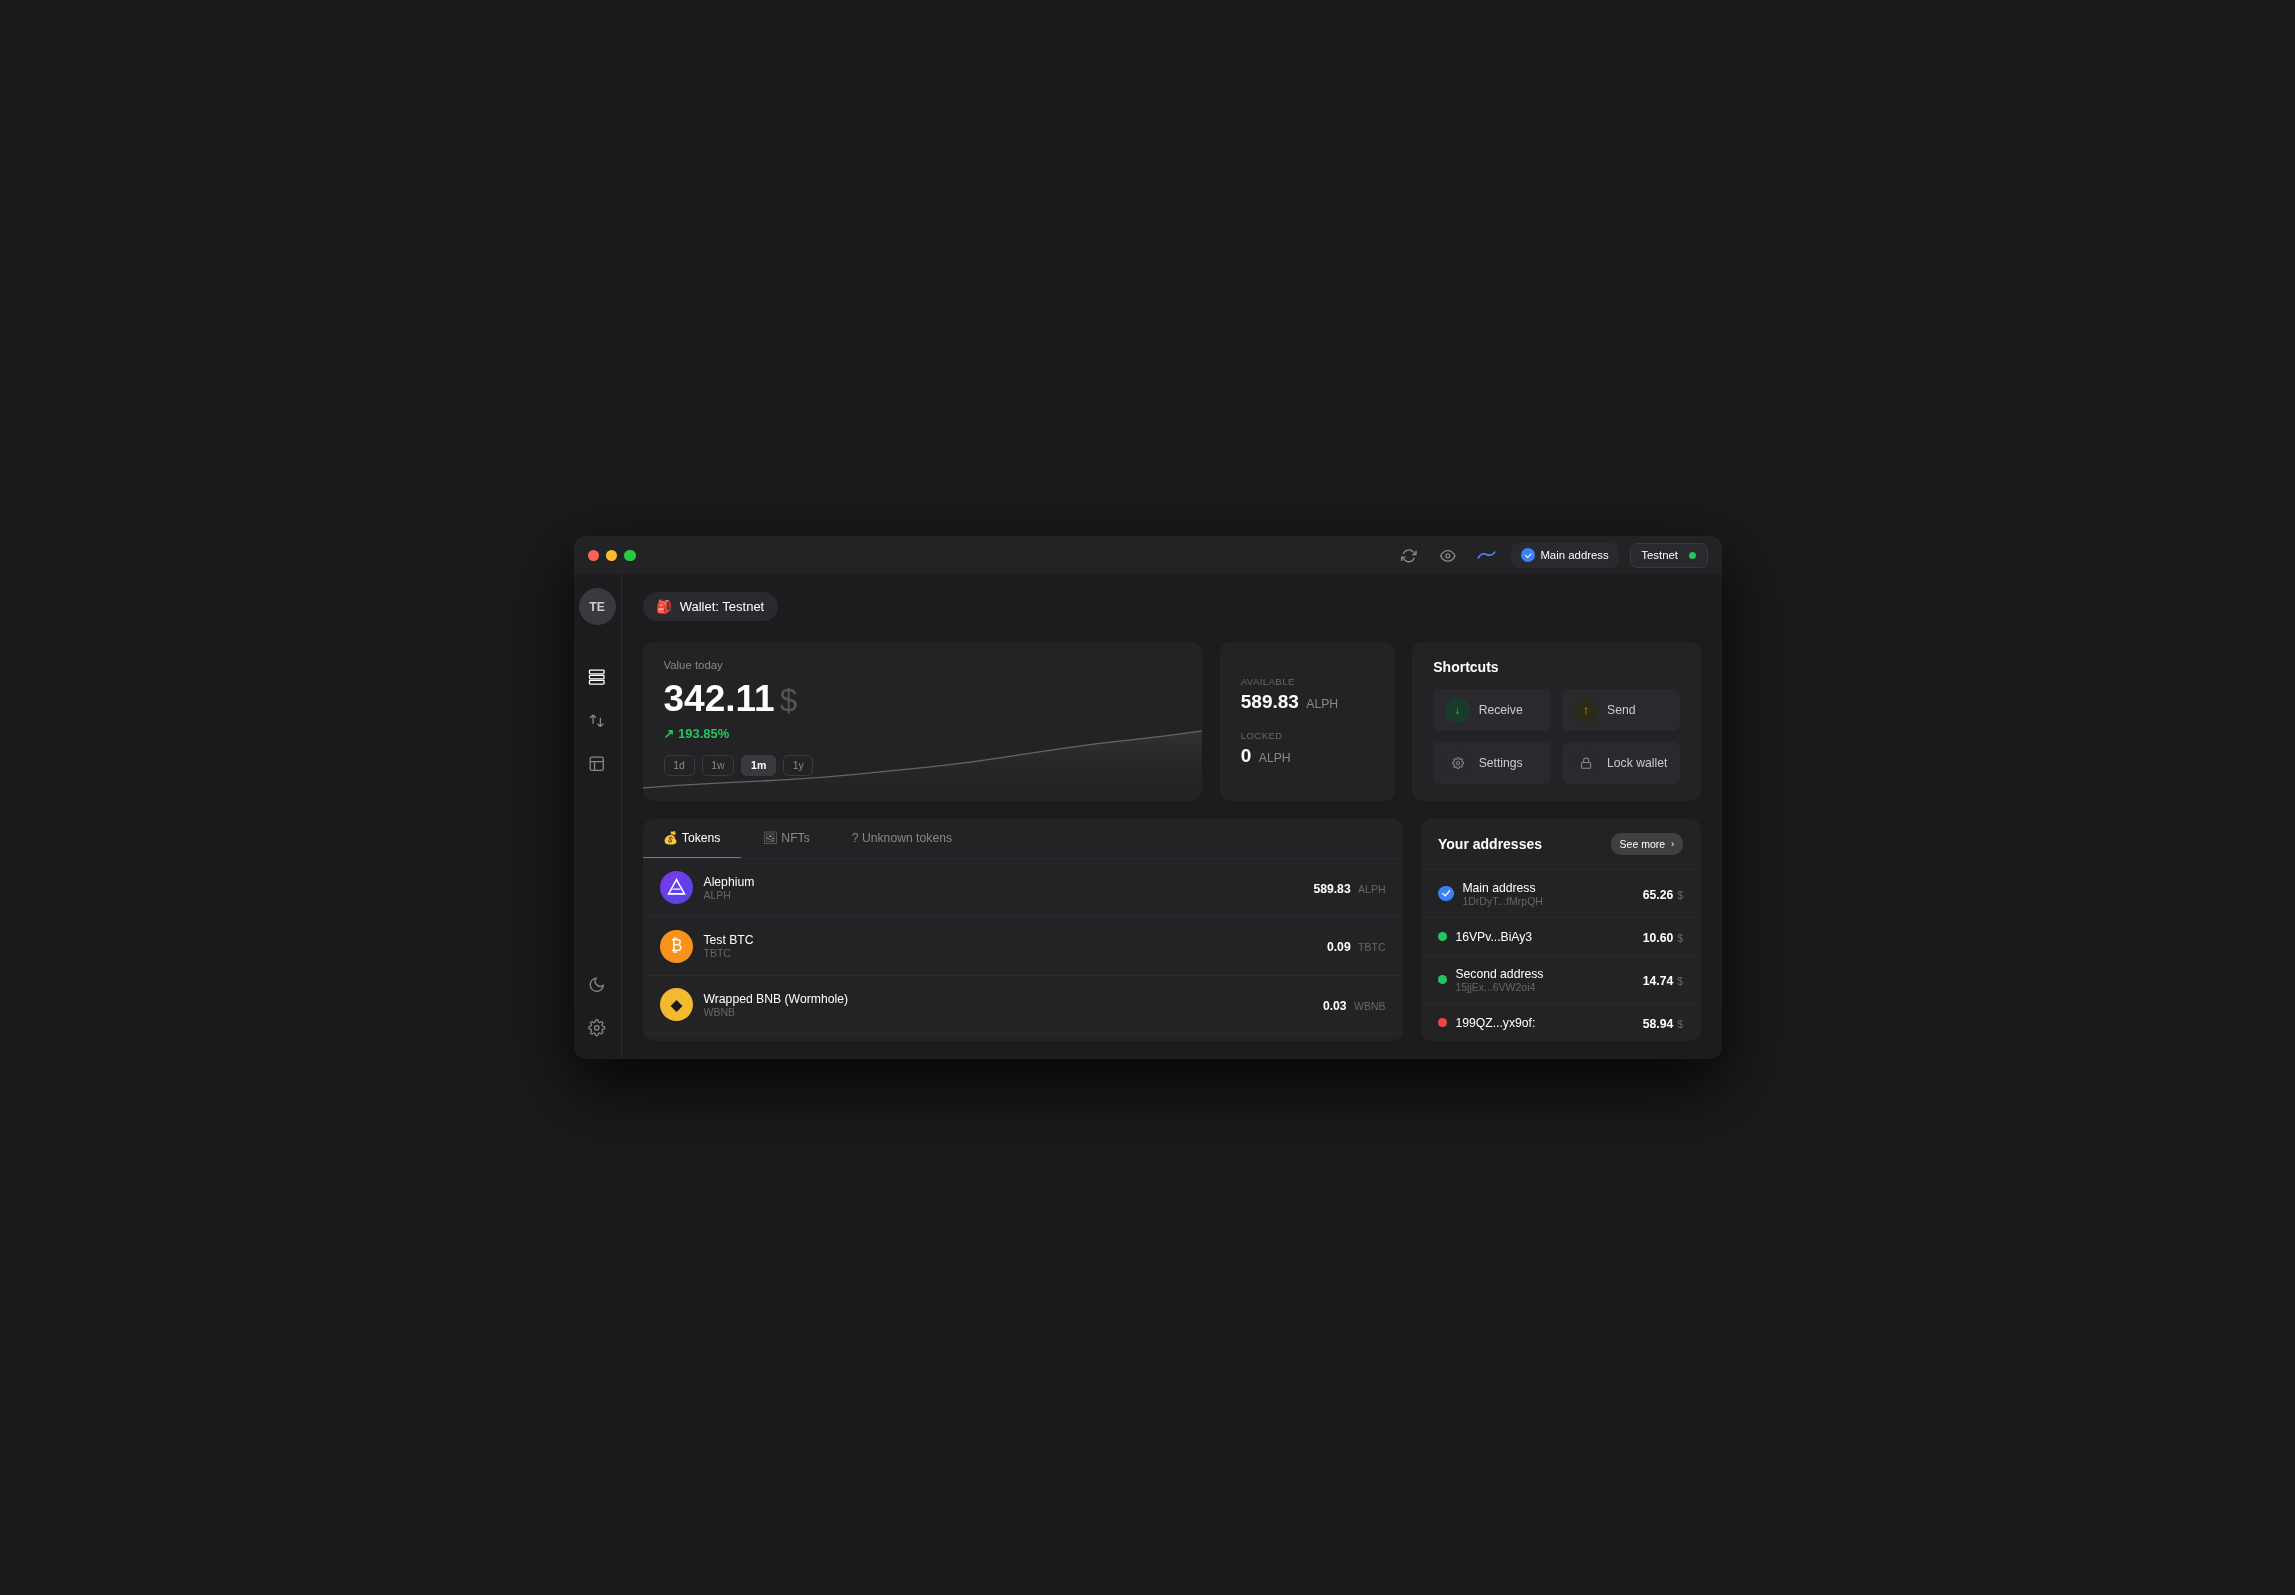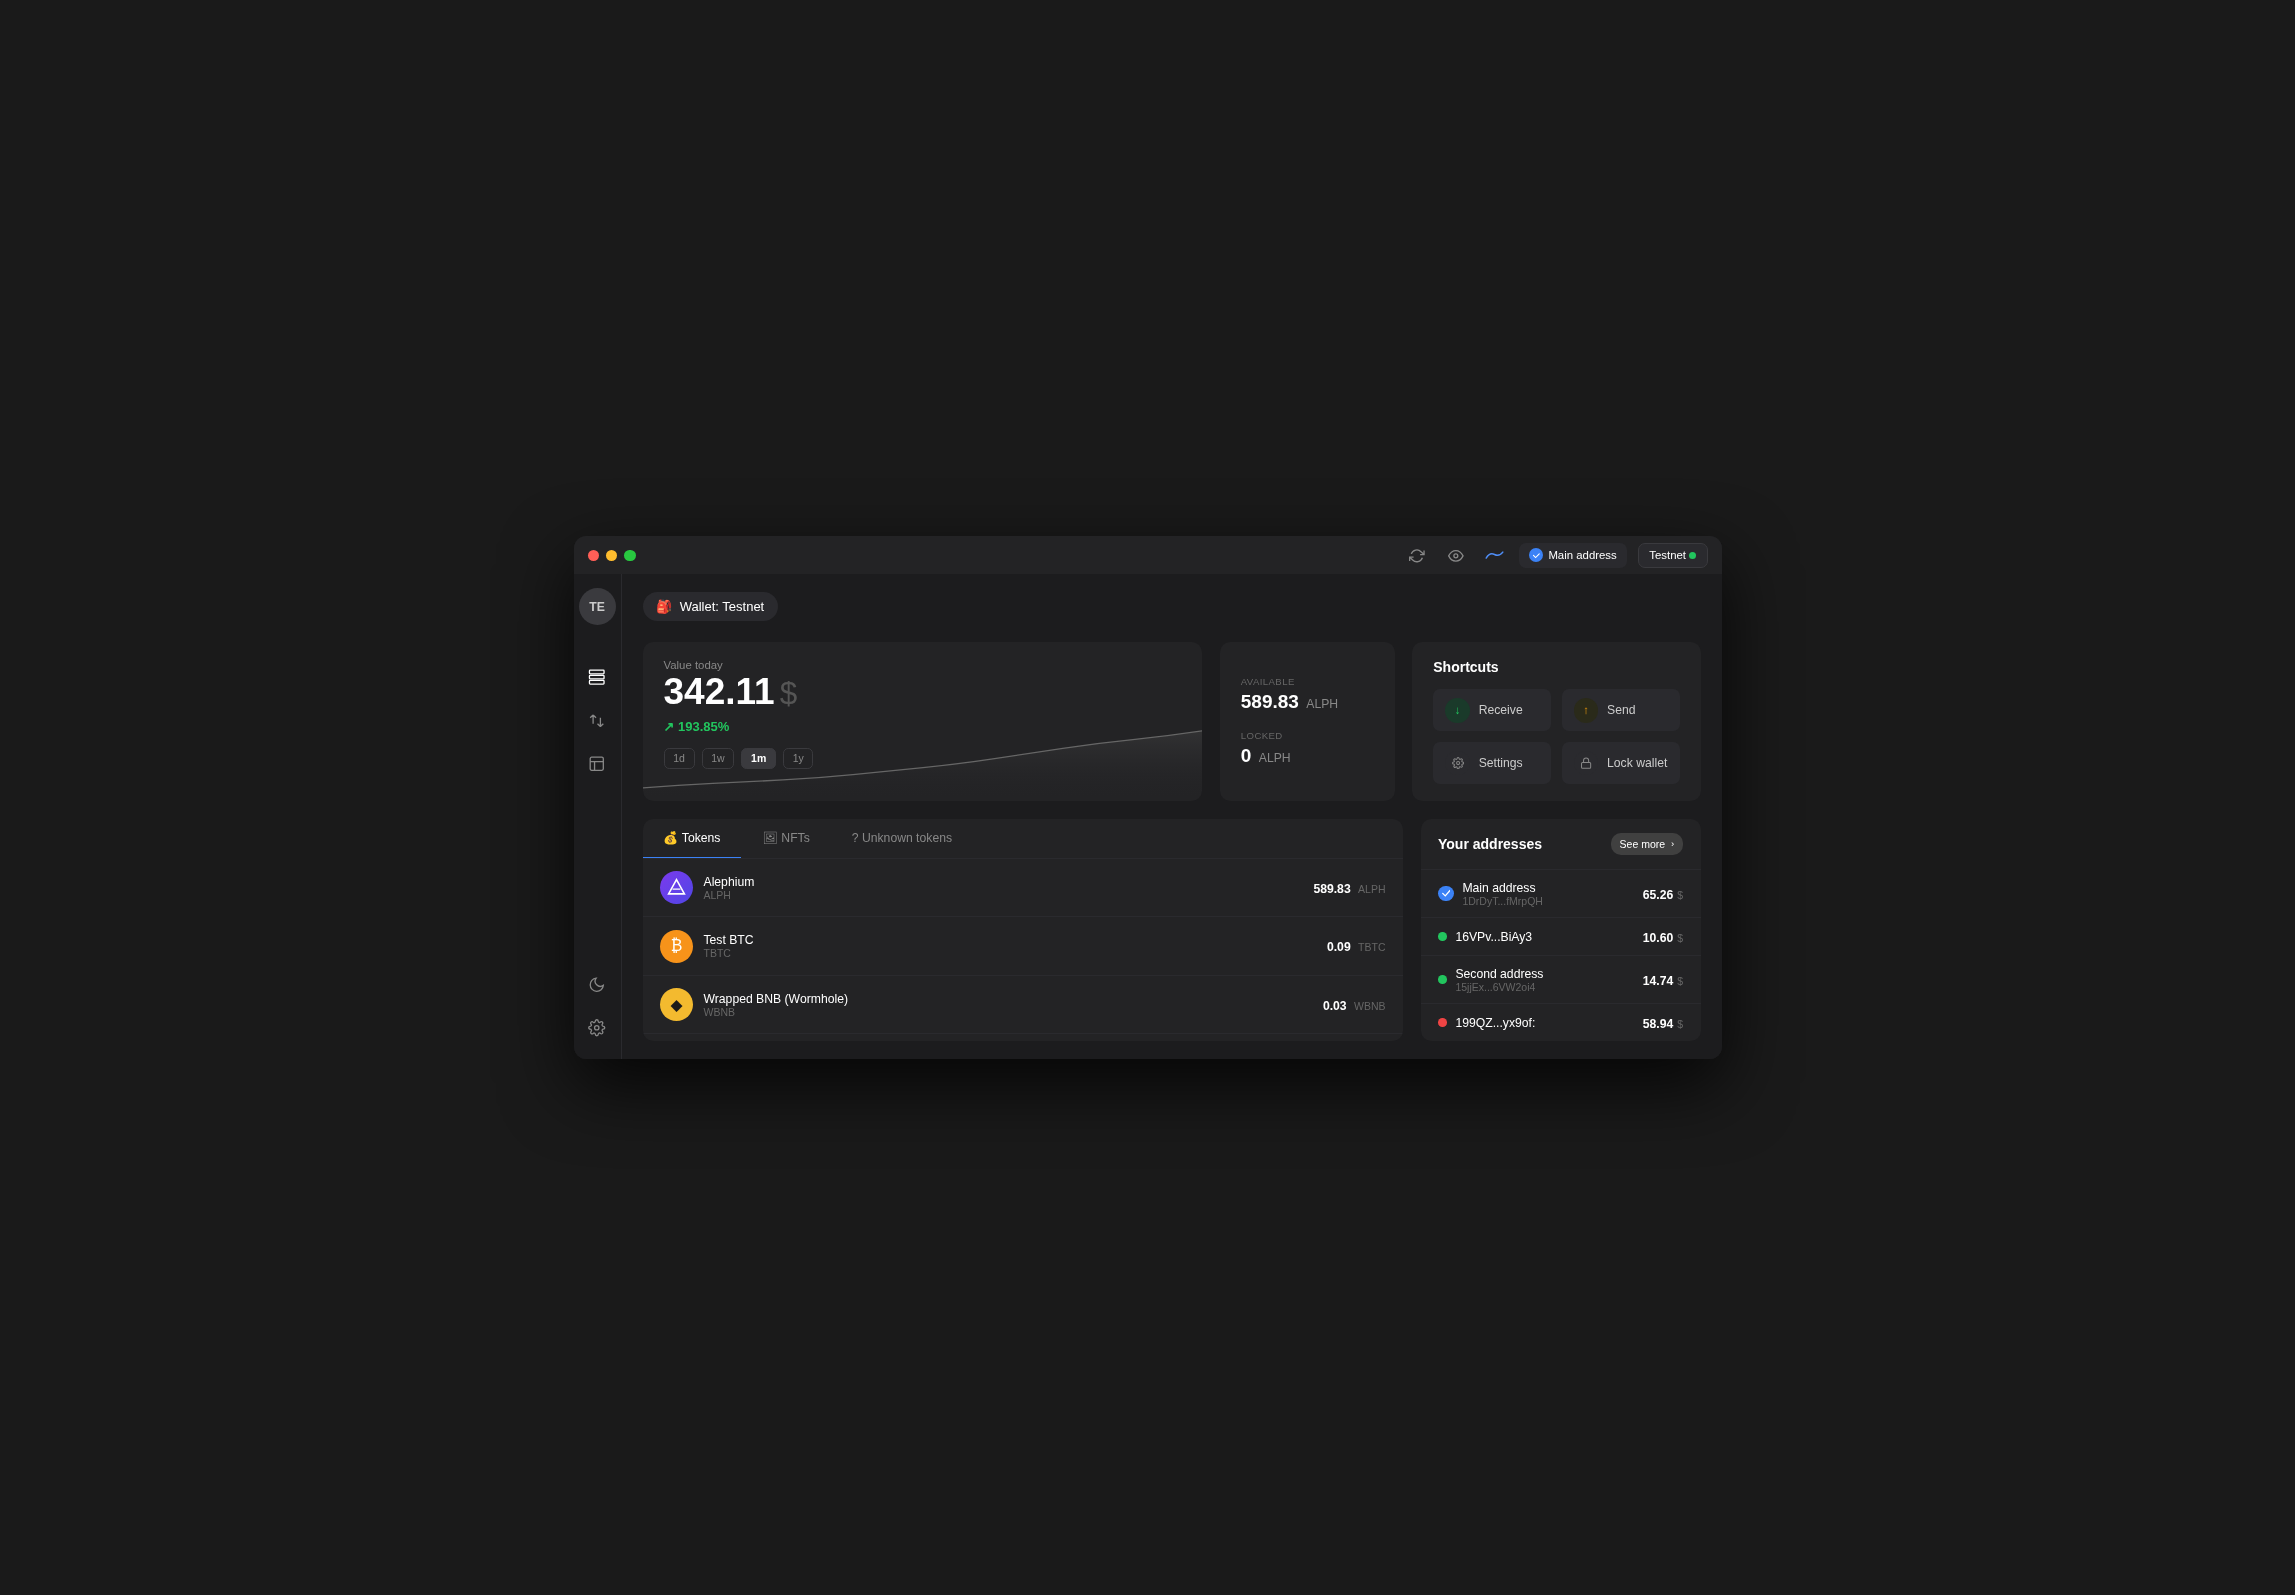--- a/index.html
+++ b/index.html
@@ -66,21 +66,21 @@
       background: #2a2a2e;
       border-radius: 7px;
       padding: 5.2px 10.5px;
       color: #fff;
       font-size: 11.4px;
       cursor: pointer;
     }
     .testnet-badge {
       display: flex;
       align-items: center;
-      gap: 3px;
+      gap: 11px;
       background: #2a2a2e;
       border: 0.9px solid #3a3a3e;
       border-radius: 7px;
       padding: 5.2px 10.5px;
       color: #fff;
       font-size: 11.4px;
       cursor: pointer;
     }
     .testnet-dot { width: 7px; height: 7px; border-radius: 50%; background: #22c55e; }
     .content-area {
@@ -141,20 +141,21 @@
       cursor: pointer;
     }
     .top-section {
       display: flex;
       gap: 17.5px;
       margin-bottom: 0;
     }
     .value-label {
       color: #888;
       font-size: 11.4px;
+      margin-bottom: 7px;
     }
     .value-amount {
       font-size: 37px;
       font-weight: 700;
       color: #fff;
       display: flex;
       align-items: baseline;
       gap: 5.2px;
     }
     .value-currency {

